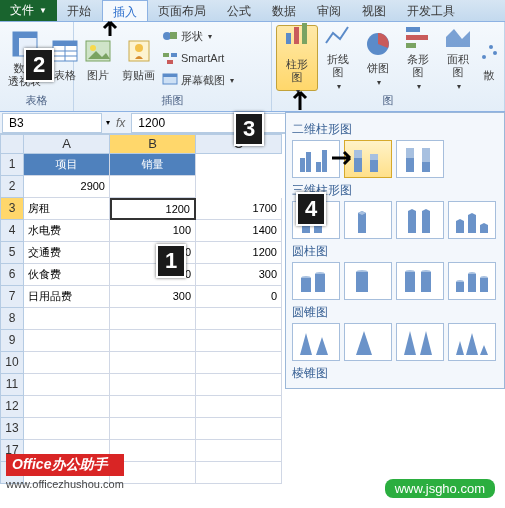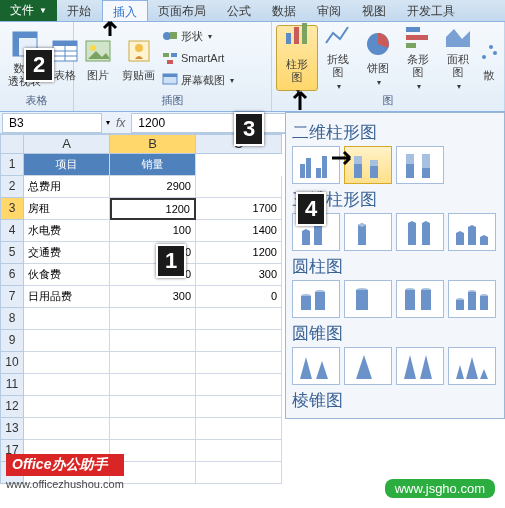--- a/index.html
+++ b/index.html
@@ -12,21 +12,21 @@
 .group{border-right:1px solid #C0D4EA;padding:3px 4px;display:flex;flex-direction:column;justify-content:space-between;position:relative;}
 .group-label{text-align:center;font-size:11px;color:#4B6184;padding-top:2px;}
 .big-btn{display:flex;flex-direction:column;align-items:center;justify-content:center;padding:2px 4px;cursor:pointer;height:66px;}
 .big-btn .icon-box{width:32px;height:32px;display:flex;align-items:center;justify-content:center;}
 .big-btn .lbl{font-size:11px;color:#3B3B3B;text-align:center;line-height:13px;margin-top:2px;}
 .small-btn{display:flex;align-items:center;gap:3px;padding:2px 3px;cursor:pointer;font-size:11px;color:#3B3B3B;}
 .col{display:flex;flex-direction:column;}
 .row{display:flex;}
 .highlight{background:linear-gradient(#FFE9A8,#FFD76B);border:1px solid #C2A23A;border-radius:3px;gap:9px;}
 .chart-panel{position:absolute;top:112px;right:0;width:220px;background:#F3F7FC;border:1px solid #9BB7D8;z-index:5;padding:4px 0 4px 6px;}
-.chart-section-title{font-size:17px;color:#3B6396;margin:4px 0 2px 0;}
+.chart-section-title{font-size:12px;color:#3B6396;margin:4px 0 2px 0;}
 .chart-grid{display:flex;gap:4px;flex-wrap:wrap;}
 .chart-opt{width:48px;height:38px;background:#fff;border:1px solid #A6BEDC;display:flex;align-items:flex-end;justify-content:center;padding:3px;cursor:pointer;}
 .chart-opt.hov{background:linear-gradient(#FFF2C8,#FFE08A);border-color:#D6A92B;}
 .namebox-row{height:22px;display:flex;align-items:center;border-bottom:1px solid #B5CBE3;background:#EAF1FA;}
 .namebox{width:100px;border:1px solid #B5CBE3;background:#fff;padding:2px 6px;margin:0 2px;font-size:12px;}
 .fx-label{font-style:italic;color:#666;margin:0 6px;}
 .fx-input{flex:1;border:1px solid #B5CBE3;background:#fff;padding:2px 6px;font-size:12px;}
 .sheet{position:relative;}
 .colheads{display:flex;height:20px;}
 .corner{width:24px;background:#E4ECF7;border:1px solid #B5CBE3;}
@@ -232,21 +232,20 @@
     <div class="colhead sel">B</div>
     <div class="colhead">C</div>
   </div>
   <div class="gridrow">
       <div class="rowhead">1</div>
       <div class="cell hdr">项目</div>
       <div class="cell hdr">销量</div>
     </div>
   <div class="gridrow">
       <div class="rowhead">2</div>
-      <div class="cell txt">总费用</div>
       <div class="cell">2900</div>
       <div class="cell"></div>
     </div>
   <div class="gridrow">
       <div class="rowhead sel">3</div>
       <div class="cell txt">房租</div>
       <div class="cell active">1200</div>
       <div class="cell">1700</div>
     </div>
   <div class="gridrow">

